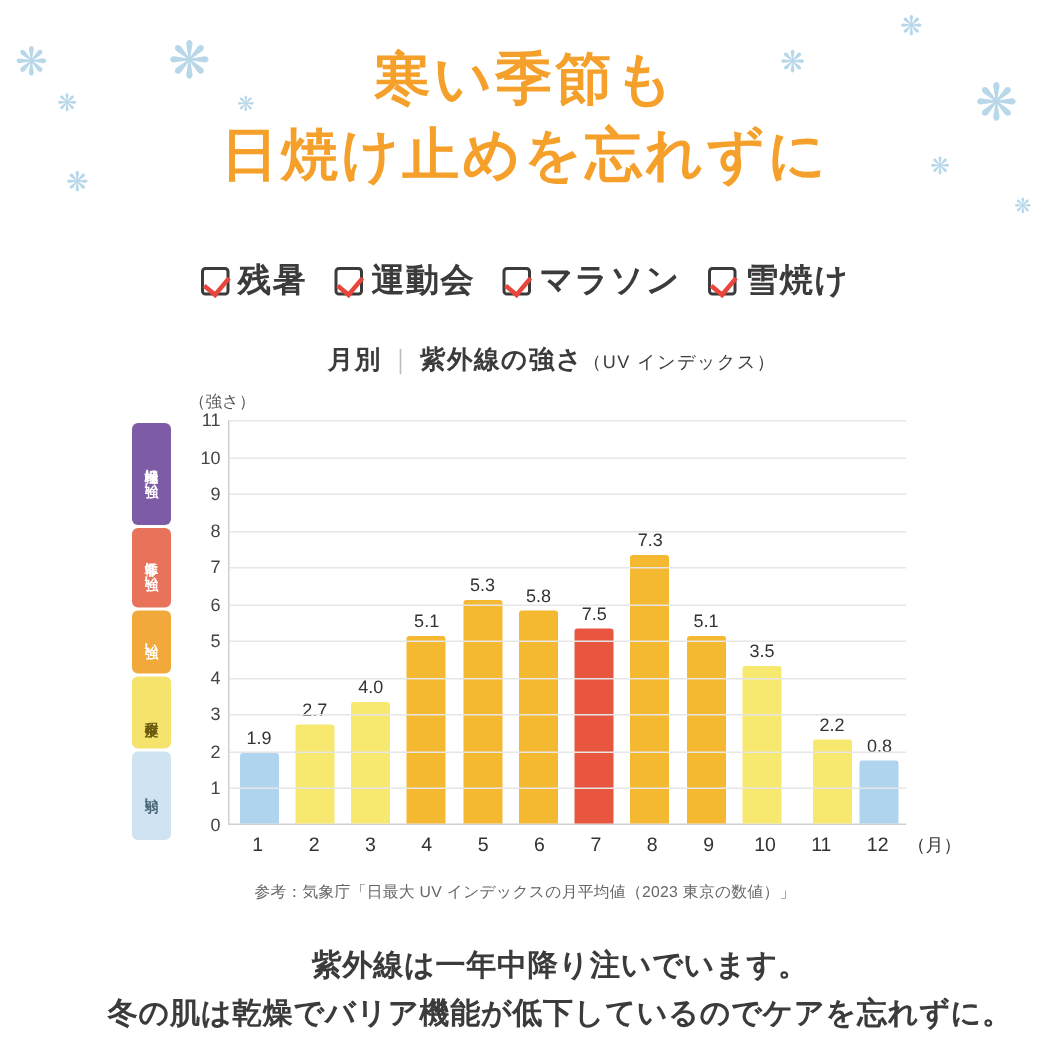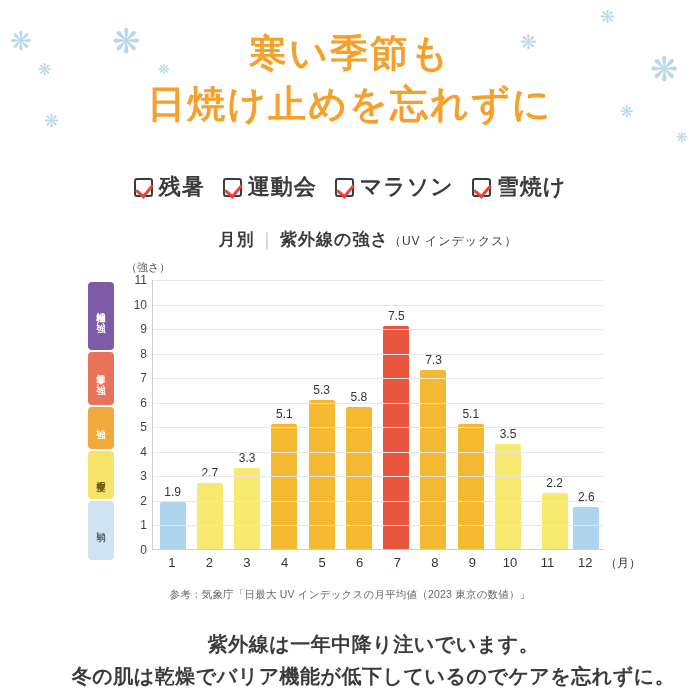--- a/index.html
+++ b/index.html
@@ -289,40 +289,40 @@
                 <span class="val">1.9</span>
               </div>
             </div>
             <div class="bar-slot">
               <div class="bar" style="height: 66.2727px; background: rgb(247, 233, 111);">
                 <span class="val">2.7</span>
               </div>
             </div>
             <div class="bar-slot">
               <div class="bar" style="height: 81px; background: rgb(247, 233, 111);">
-                <span class="val">3.3</span>
+                <span class="val">4.0</span>
               </div>
             </div>
             <div class="bar-slot">
               <div class="bar" style="height: 125.182px; background: rgb(244, 184, 49);">
                 <span class="val">5.1</span>
               </div>
             </div>
             <div class="bar-slot">
               <div class="bar" style="height: 149px; background: rgb(244, 184, 49);">
                 <span class="val">5.3</span>
               </div>
             </div>
             <div class="bar-slot">
               <div class="bar" style="height: 142.364px; background: rgb(244, 184, 49);">
                 <span class="val">5.8</span>
               </div>
             </div>
             <div class="bar-slot">
-              <div class="bar" style="height: 223px; background: rgb(232, 86, 63);">
+              <div class="bar" style="height: 130px; background: rgb(232, 86, 63);">
                 <span class="val">7.5</span>
               </div>
             </div>
             <div class="bar-slot">
               <div class="bar" style="height: 179.182px; background: rgb(244, 184, 49);">
                 <span class="val">7.3</span>
               </div>
             </div>
             <div class="bar-slot">
               <div class="bar" style="height: 125.182px; background: rgb(244, 184, 49);">
@@ -334,21 +334,21 @@
                 <span class="val">3.5</span>
               </div>
             </div>
             <div class="bar-slot">
               <div class="bar" style="height: 56px; background: rgb(247, 233, 111); margin-left: 15px;">
                 <span class="val">2.2</span>
               </div>
             </div>
             <div class="bar-slot">
               <div class="bar" style="height: 41.7273px; background: rgb(174, 212, 238);">
-                <span class="val">2.6</span>
+                <span class="val">0.8</span>
               </div>
             </div>
           </div>
       <div class="ytick" style="top: 270px;">0</div>
           <div class="gridline" style="top: 245.455px;"></div>
           <div class="ytick" style="top: 245.455px;">1</div>
           <div class="gridline" style="top: 220.909px;"></div>
           <div class="ytick" style="top: 220.909px;">2</div>
           <div class="gridline" style="top: 196.364px;"></div>
           <div class="ytick" style="top: 196.364px;">3</div>

